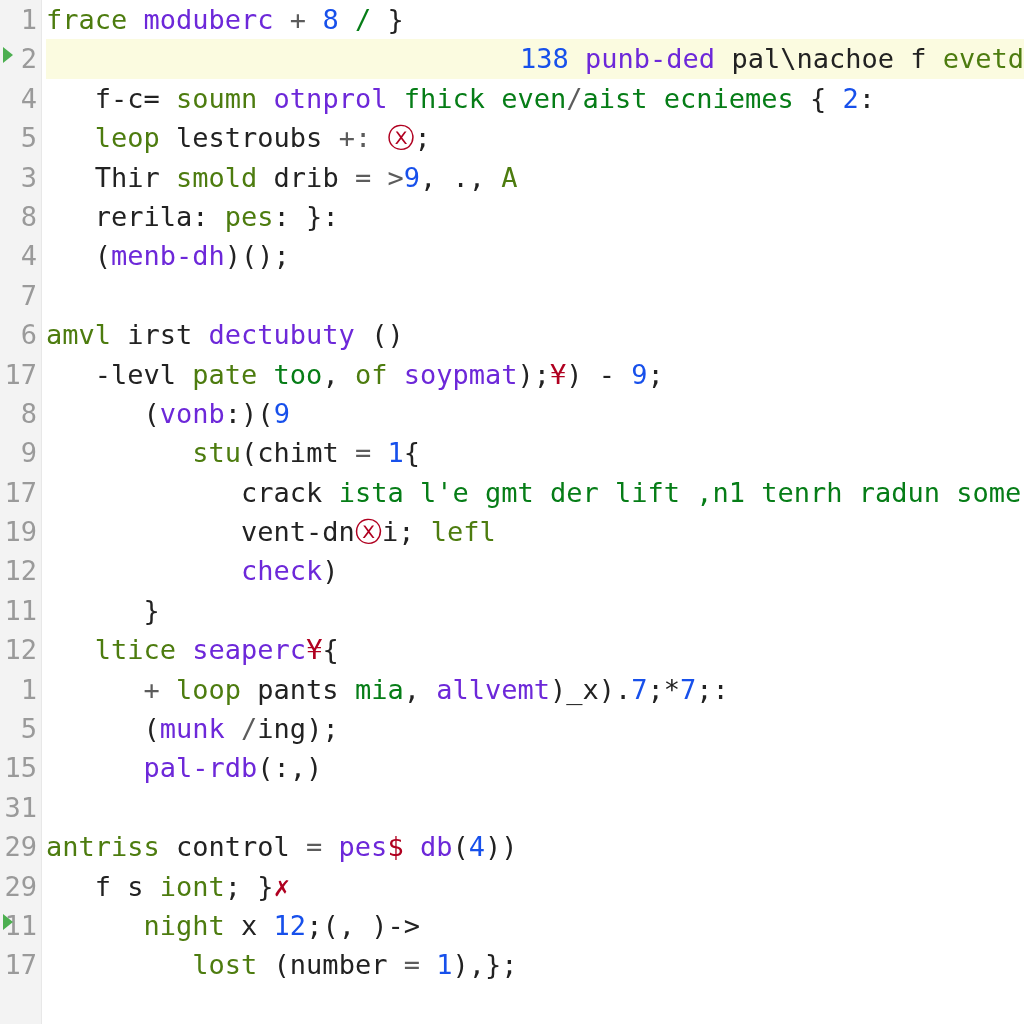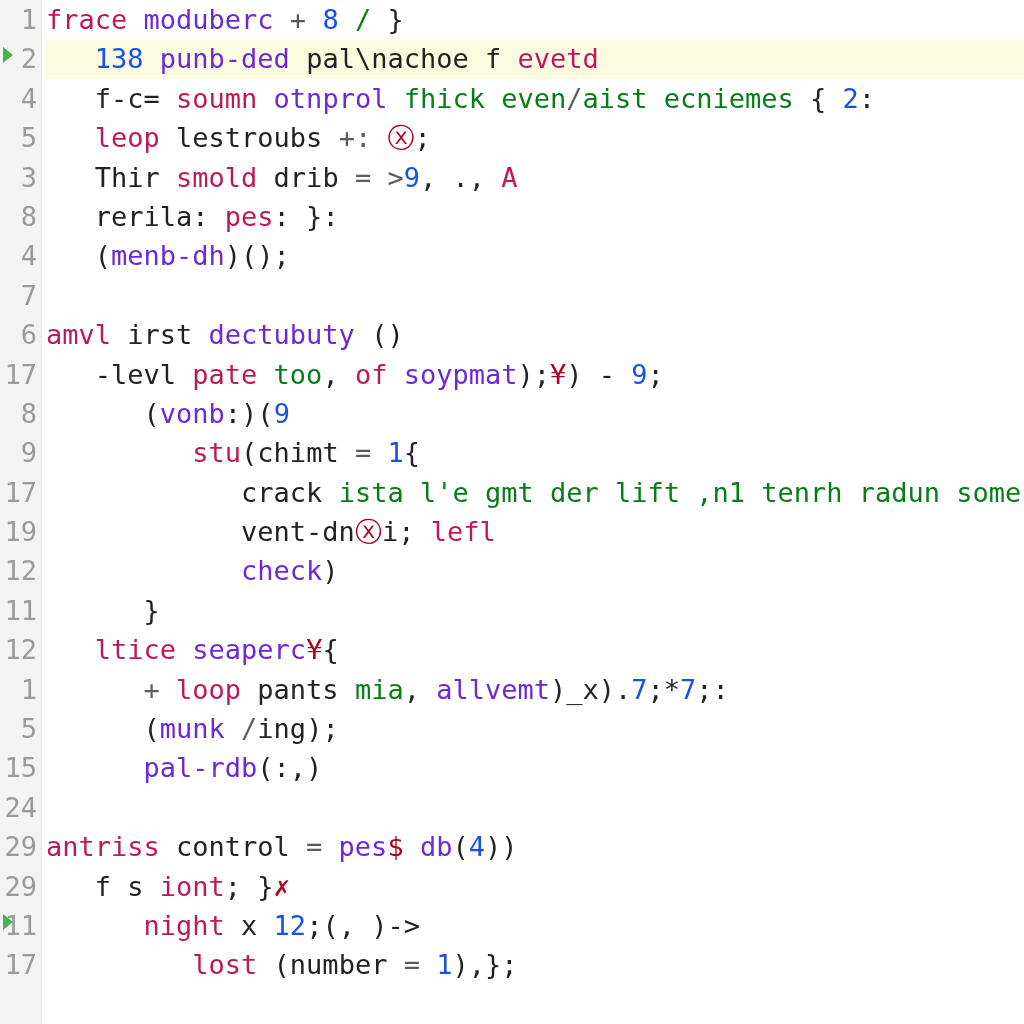--- a/index.html
+++ b/index.html
@@ -31,25 +31,25 @@
   border-top: 8px solid transparent;
   border-bottom: 8px solid transparent;
 }
 .code {
   flex: 1;
   padding-left: 4px;
   white-space: pre;
   overflow: hidden;
 }
 .row { height: 39.4px; line-height: 39.4px; }
-.row.hl { background: #fbfbe0; }
+.row.hl { background: #fbfbe0; text-align: right; }
 .row.blank { height: 39.4px; }
 
 
-.kw  { color: #be185d; }
+.kw  { color: #4d7c0f; }
 .str { color: #067d17; }
 .num { color: #1750eb; }
 .fn  { color: #6d28d9; }
 .op  { color: #5c5c5c; }
 .id  { color: #222; }
 .pnc { color: #222; }
 .err { color: #b00020; }
 </style>
 </head>
 <body>
@@ -68,19 +68,19 @@
     <div class="ln">8</div>
     <div class="ln">9</div>
     <div class="ln">17</div>
     <div class="ln">19</div>
     <div class="ln">12</div>
     <div class="ln">11</div>
     <div class="ln">12</div>
     <div class="ln">1</div>
     <div class="ln">5</div>
     <div class="ln">15</div>
-    <div class="ln">24</div>
+    <div class="ln">31</div>
     <div class="ln">29</div>
     <div class="ln">29</div>
     <div class="ln mod">11</div>
     <div class="ln">17</div>
   </div>
 <div class="code"><div class="row"><span class="kw">frace </span><span class="fn">moduberc</span><span class="op"> + </span><span class="num">8</span><span class="str"> / </span><span class="pnc">}</span></div><div class="row hl">   <span class="num">138 </span><span class="fn">punb-ded </span><span class="id">pal\nachoe f </span><span class="kw">evetd</span></div><div class="row">   <span class="id">f-c= </span><span class="kw">soumn </span><span class="fn">otnprol </span><span class="str">fhick even</span><span class="op">/</span><span class="str">aist ecniemes</span><span class="pnc"> { </span><span class="num">2</span><span class="pnc">:</span></div><div class="row">   <span class="kw">leop </span><span class="id">lestroubs </span><span class="op">+: </span><span class="err">ⓧ</span><span class="pnc">;</span></div><div class="row">   <span class="id">Thir </span><span class="kw">smold </span><span class="id">drib </span><span class="op">= &gt;</span><span class="num">9</span><span class="pnc">, ., </span><span class="kw">A</span></div><div class="row">   <span class="id">rerila: </span><span class="kw">pes</span><span class="pnc">: }:</span></div><div class="row">   <span class="pnc">(</span><span class="fn">menb-dh</span><span class="pnc">)();</span></div><div class="row blank"></div><div class="row"><span class="kw">amvl </span><span class="id">irst </span><span class="fn">dectubuty </span><span class="pnc">()</span></div><div class="row">   <span class="id">-levl </span><span class="kw">pate </span><span class="str">too</span><span class="pnc">, </span><span class="kw">of </span><span class="fn">soypmat</span><span class="pnc">);</span><span class="err">¥</span><span class="pnc">) - </span><span class="num">9</span><span class="pnc">;</span></div><div class="row">      <span class="pnc">(</span><span class="fn">vonb</span><span class="pnc">:)(</span><span class="num">9</span></div><div class="row">         <span class="kw">stu</span><span class="pnc">(</span><span class="id">chimt </span><span class="op">= </span><span class="num">1</span><span class="pnc">{</span></div><div class="row">            <span class="id">crack </span><span class="str">ista l'e gmt der lift ,n1 tenrh radun some</span></div><div class="row">            <span class="id">vent-dn</span><span class="err">ⓧ</span><span class="id">i; </span><span class="kw">lefl</span></div><div class="row">            <span class="fn">check</span><span class="pnc">)</span></div><div class="row">      <span class="pnc">}</span></div><div class="row">   <span class="kw">ltice </span><span class="fn">seaperc</span><span class="err">¥</span><span class="pnc">{</span></div><div class="row">      <span class="op">+ </span><span class="kw">loop </span><span class="id">pants </span><span class="str">mia</span><span class="pnc">, </span><span class="fn">allvemt</span><span class="pnc">)_x).</span><span class="num">7</span><span class="pnc">;*</span><span class="num">7</span><span class="pnc">;:</span></div><div class="row">      <span class="pnc">(</span><span class="fn">munk </span><span class="op">/</span><span class="id">ing</span><span class="pnc">);</span></div><div class="row">      <span class="fn">pal-rdb</span><span class="pnc">(:,)</span></div><div class="row blank"></div><div class="row"><span class="kw">antriss </span><span class="id">control </span><span class="op">= </span><span class="fn">pes</span><span class="err">$</span><span class="fn"> db</span><span class="pnc">(</span><span class="num">4</span><span class="pnc">))</span></div><div class="row">   <span class="id">f s </span><span class="kw">iont</span><span class="pnc">; }</span><span class="err">✗</span></div><div class="row">      <span class="kw">night </span><span class="id">x </span><span class="num">12</span><span class="pnc">;(, )-&gt;</span></div><div class="row">         <span class="kw">lost </span><span class="pnc">(</span><span class="id">number </span><span class="op">= </span><span class="num">1</span><span class="pnc">),};</span></div></div>
 
 </body></html>

